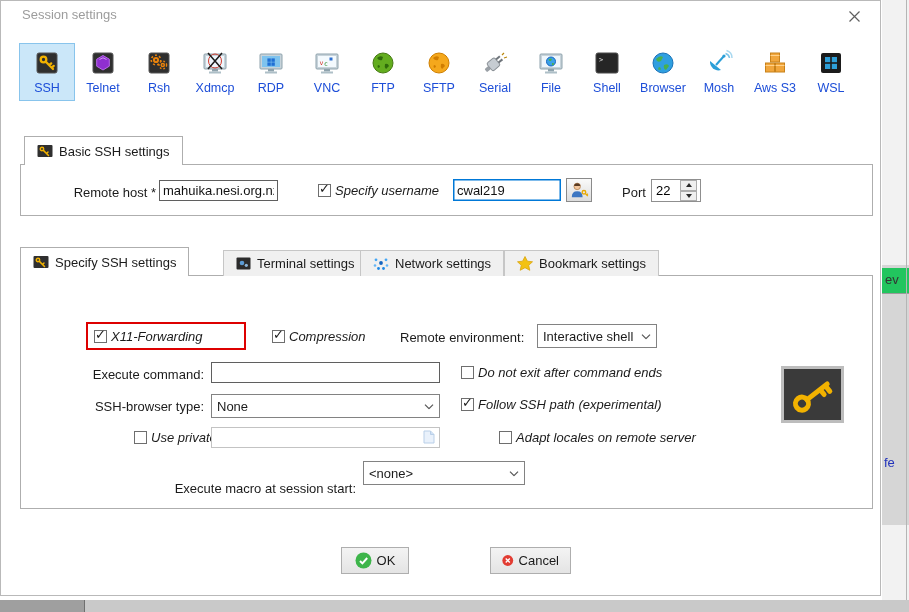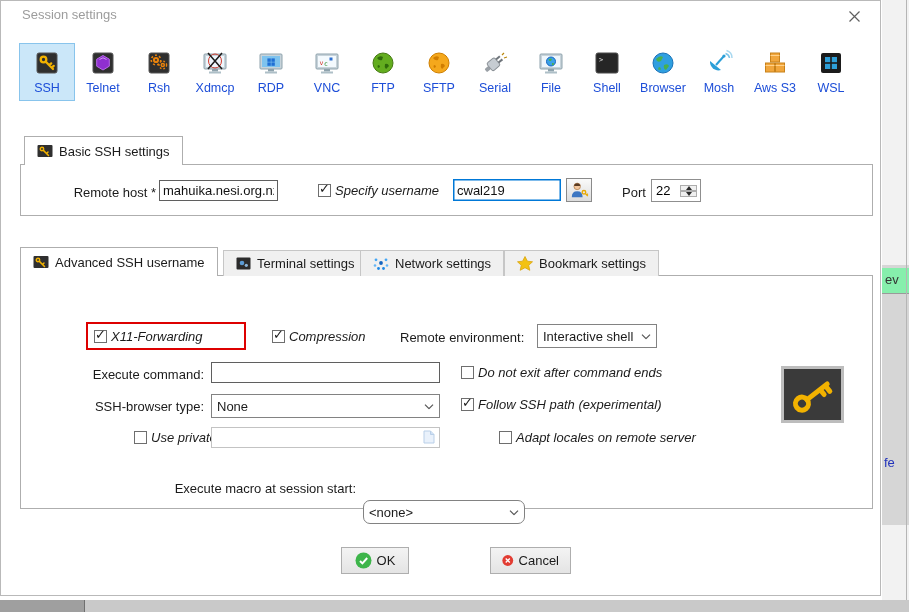--- a/index.html
+++ b/index.html
@@ -41,21 +41,21 @@
   .cbox .cm { position:absolute; left:0px; top:-3px; font-size:13px; line-height:13px; color:#1a1a1a; }
   .cbrow .ctext { font-size:13px; color:#1b1b1b; white-space:nowrap;font-style:italic; }
 
   .dropdown { position:absolute; border:1px solid #828282; background:#fff; display:flex;
               align-items:center; font-size:13px; color:#1b1b1b; padding:0 20px 0 5px; }
   .dropdown .chev { position:absolute; right:5px; top:50%; transform:translateY(-40%); }
 
   .red-hl { position:absolute; border:2px solid #dd0000; }
 
   
-  .spin { position:absolute; border:1px solid #8f8f8f; background:#fff; display:flex;align-items:center; }
+  .spin { position:absolute; border:1px solid #8f8f8f; background:#fff; display:flex; }
   .spin input { border:none; outline:none; width:28px; font-size:13px; padding-left:4px;
                 font-family:"Liberation Sans", sans-serif; }
   .spin .arrows { width:17px; display:flex; flex-direction:column; }
   .spin .ab { flex:1; border:1px solid #adadad; background:#f0f0f0; display:flex;
               align-items:center; justify-content:center; }
   .tri-up { width:0; height:0; border-left:3.5px solid transparent; border-right:3.5px solid transparent;
             border-bottom:4.5px solid #2b2b2b; }
   .tri-dn { width:0; height:0; border-left:3.5px solid transparent; border-right:3.5px solid transparent;
             border-top:4.5px solid #2b2b2b; }
 
@@ -65,21 +65,21 @@
   .bigkey { position:absolute; left:780px; top:365px; width:63px; height:57px;
             background:#3a3a3a; border:3px solid #bdbdbd; display:flex; align-items:center; justify-content:center; }
 
   .btn { position:absolute; height:27px; border:1px solid #aeaeae; background:linear-gradient(#f3f3f3,#e4e4e4);
          display:flex; align-items:center; justify-content:center; gap:5px; font-size:13px; color:#1b1b1b;
          padding:0 11px; cursor:pointer; }
 
   
   .bg-rightcol { position:absolute; left:882px; top:0; width:27px; height:612px; background:#f2f2f2; }
   .bg-graypanel { position:absolute; left:882px; top:265px; width:27px; height:260px; background:#d6d6d6; }
-  .bg-tabfrag { position:absolute; left:882px; top:268px; width:27px; height:26px; background:#86efac;
+  .bg-tabfrag { position:absolute; left:882px; top:268px; width:27px; height:26px; background:#22c55e;
                 border-bottom:1px solid #9a9a9a; font-size:13px; color:#333; padding:4px 0 16px 3px; }
   .bg-linkfrag { position:absolute; left:884px; top:455px; font-size:13px; color:#2233bb; }
   .bg-edge { position:absolute; left:906px; top:0; width:1px; height:612px; background:#b5b5b5; }
   .bg-bottom { position:absolute; left:0; top:600px; width:909px; height:12px; background:#c9c9c9; }
   .bg-bottom-dark { position:absolute; left:0; top:600px; width:85px; height:12px; background:#9f9f9f; }
   .bg-vline { position:absolute; left:84px; top:600px; width:1px; height:12px; background:#6f6f6f; }
   .bg-topline { position:absolute; left:0; top:2px; width:227px; height:1px; background:#8a8a8a; }
   .bg-topline-v { position:absolute; left:227px; top:0; width:1px; height:3px; background:#8a8a8a; }
 </style>
 </head>
@@ -325,21 +325,21 @@
   </div>
 
   <div class="gtab" style="left:19px; top:246px; height:29px;">
     <svg width="16" height="14" viewBox="0 0 16 14">
       <rect x="0.5" y="1" width="15" height="12" rx="1" fill="#2f2f2f"></rect>
       <g stroke="#f2b200" stroke-width="1.5" fill="none" stroke-linecap="round">
         <circle cx="5" cy="5" r="1.7"></circle>
           <path d="M6.4 6.4 L11.5 11.5 M9.5 9.5 L11 8"></path>
       </g>
     </svg>
-    <span>Advanced SSH username</span>
+    <span>Specify SSH settings</span>
   </div>
 
   <div class="gtab inactive" style="left:222px; top:249px; height:26px;">
     <svg width="15" height="13" viewBox="0 0 15 13">
       <rect x="0.5" y="0.5" width="14" height="12" rx="1" fill="#2b2b2b"></rect>
       <circle cx="6" cy="6" r="2.3" fill="#5b9bd5"></circle>
       <circle cx="10.3" cy="8.3" r="1.6" fill="#8ab4d8"></circle>
     </svg>
     <span>Terminal settings</span>
   </div>
@@ -427,21 +427,21 @@
   </svg>
 
   <div class="cbrow" style="left:460px; top:429px;padding-left:38px;">
     <span class="cbox">
         <span class="cm"></span>
       </span>
     <span class="ctext">Adapt locales on remote server</span>
   </div>
 
   <div class="lbl r" style="left:155px; top:480px; width:200px;">Execute macro at session start:</div>
-  <div class="dropdown" style="left:362px; top:499px; width:162px; height:24px;border-radius:7px;">
+  <div class="dropdown" style="left:362px; top:460px; width:162px; height:24px;">
     <span>&lt;none&gt;</span>
     <svg class="chev" width="10" height="6" viewBox="0 0 10 6">
       <path d="M1 1 L5 5 L9 1" stroke="#5a5a5a" stroke-width="1.3" fill="none"></path>
     </svg>
   </div>
 
   <div class="bigkey">
     <svg width="50" height="42" viewBox="0 0 50 42">
       <g transform="rotate(-38 25 21)" stroke="#f2b200" fill="none" stroke-linecap="round">
         <circle cx="11" cy="21" r="6.5" stroke-width="5"></circle>

